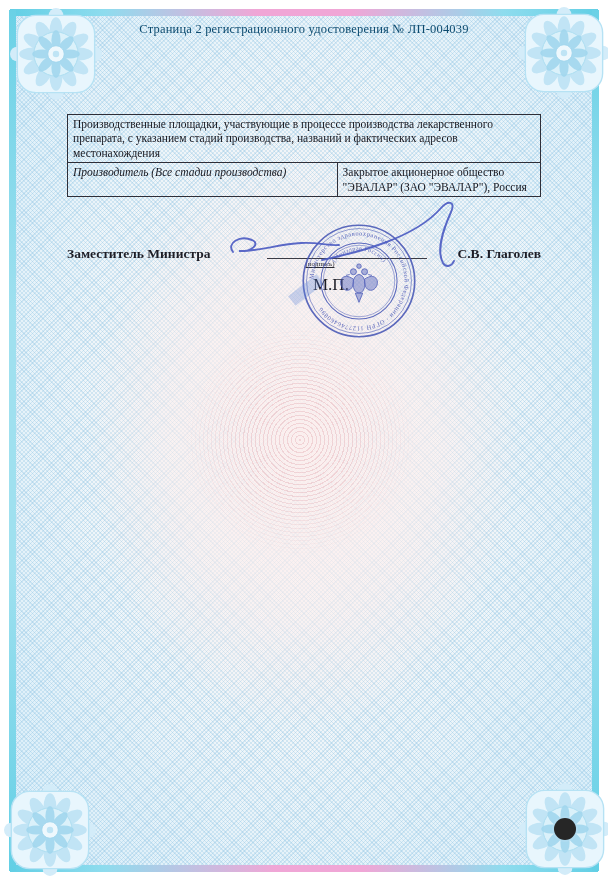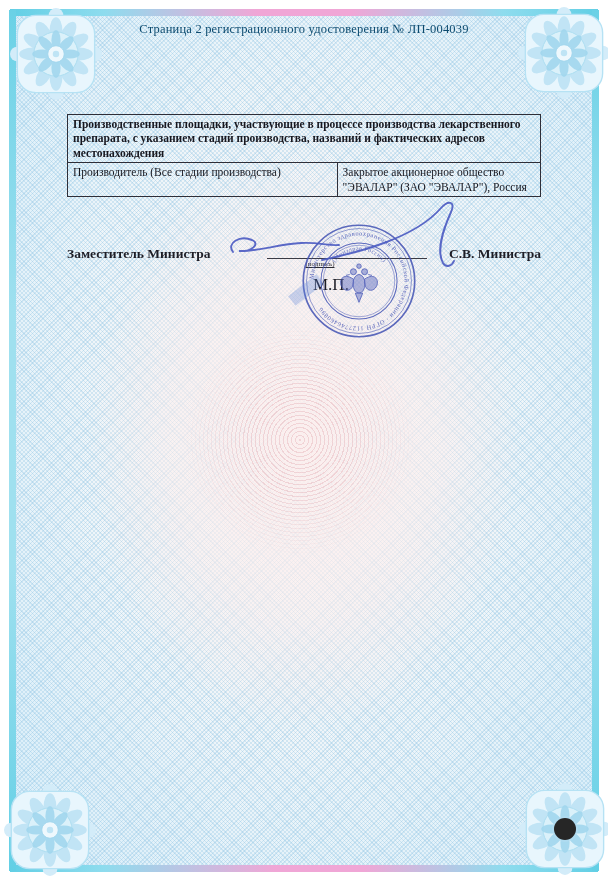--- a/index.html
+++ b/index.html
@@ -41,22 +41,22 @@
   
   .header-title{
     position:absolute;left:0;right:0;top:22px;text-align:center;
     font-size:12.5px;color:#0c4a6e;letter-spacing:.2px;
   }
   table.prod{
     position:absolute;left:67px;top:114px;width:474px;
     border-collapse:collapse;font-size:11.5px;line-height:1.25;color:#17171f;
   }
   table.prod td{border:1px solid #2e2e38;padding:2px 5px;vertical-align:top;background:transparent;}
-  td.th{font-weight:bold;}
-  td.ital{}
+  td.th{font-weight:normal;}
+  td.ital{font-style:italic;}
   .sig-row{
     position:absolute;left:67px;right:67px;top:246px;
     display:flex;justify-content:space-between;
     font-weight:bold;font-size:13.5px;color:#1d1d26;gap:24px;
   }
   .sig-line{position:absolute;left:267px;top:245px;width:160px;height:13px;border-bottom:1px solid #3a3a44;}
   .sig-caption{position:absolute;left:260px;top:260px;width:120px;text-align:center;font-size:7px;color:#2c2c34;text-decoration:underline;}
   .mp-mark{position:absolute;left:313px;top:275px;font-size:17px;color:#1d1d26;}
   
   .seal{position:absolute;left:294px;top:216px;width:130px;height:130px;opacity:.85;}
@@ -141,21 +141,21 @@
     </tr>
     <tr>
       <td class="ital">Производитель (Все стадии производства)</td>
       <td>Закрытое акционерное общество "ЭВАЛАР" (ЗАО "ЭВАЛАР"), Россия</td>
     </tr>
   </tbody>
     </table>
 
   <div class="sig-row">
     <span>Заместитель Министра</span>
-    <span>С.В. Министра</span>
+    <span>С.В. Глаголев</span>
   </div>
   <div class="sig-line"></div>
   <div class="sig-caption">(подпись)</div>
   <div class="mp-mark">М.П.</div>
 
   <svg class="seal" viewBox="0 0 140 140">
     <defs>
       <path id="sealOuter" d="M 21,70 A 49,49 0 1 1 119,70 A 49,49 0 1 1 21,70"></path>
       <path id="sealInner" d="M 37,70 A 33,33 0 1 1 103,70"></path>
     </defs>

